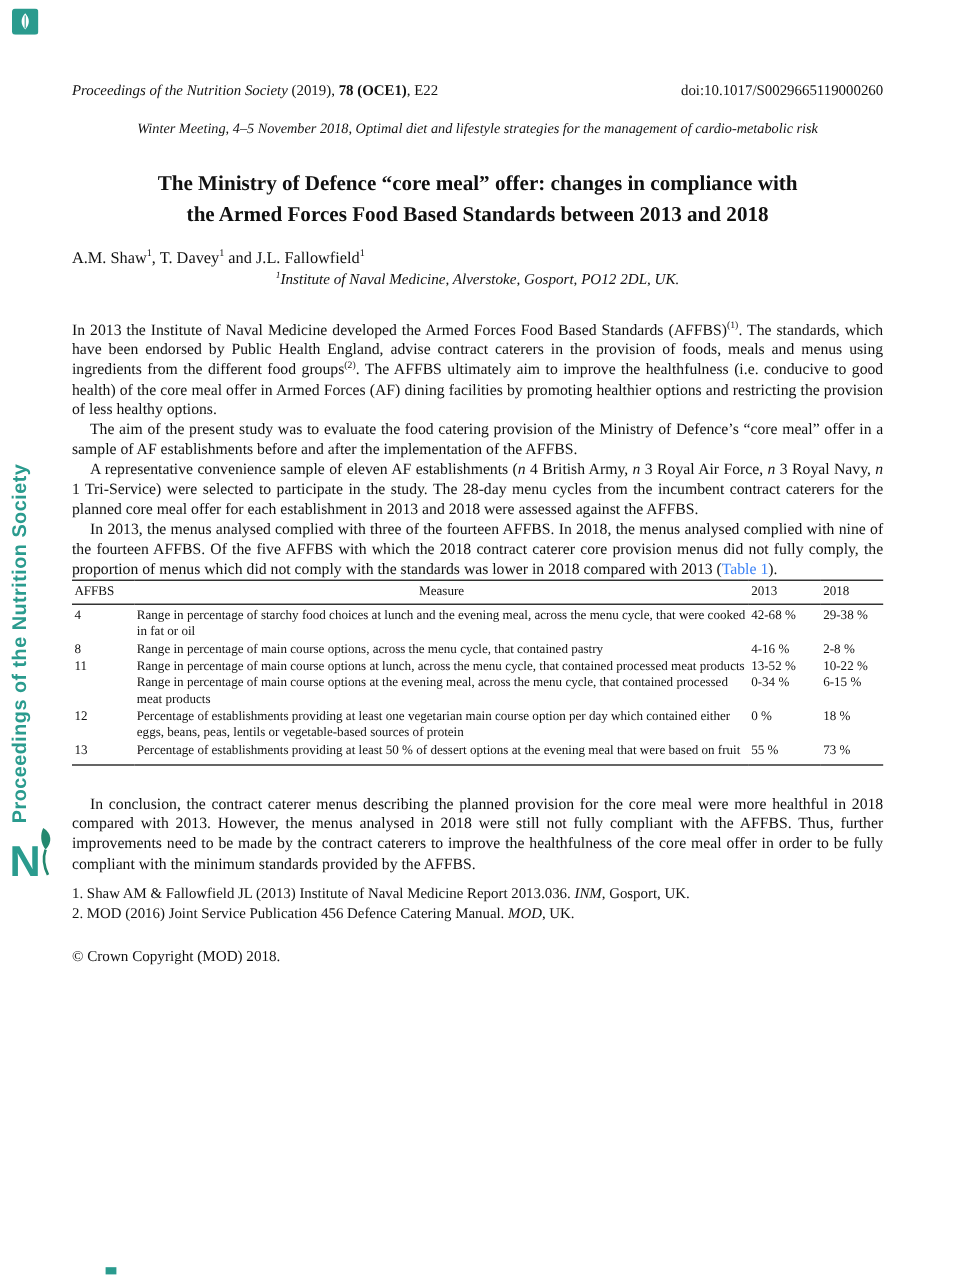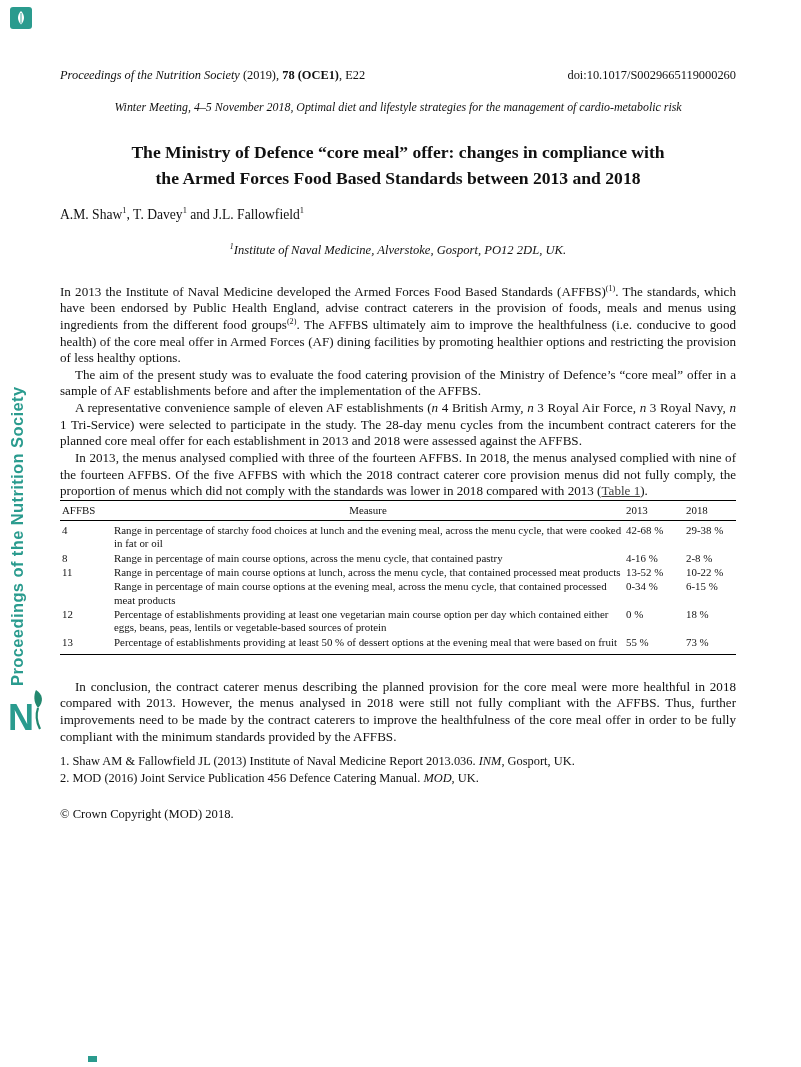--- a/index.html
+++ b/index.html
@@ -30,26 +30,26 @@
 
   .journal-row { margin-top: 52px; display: flex; justify-content: space-between; font-size: 12.4px; }
   .seg-i { font-style: italic; }
   .seg-b { font-weight: bold; }
   sup { font-size: 0.62em; line-height: 0; vertical-align: super; }
 
   .meeting { margin-top: 17px; text-align: center; font-style: italic; font-size: 11.9px; }
 
   .title { margin: 25px 0 0 0; text-align: center; font-weight: bold; font-size: 17.6px; line-height: 1.47; }
   .authors { margin-top: 15px; text-align: left; font-size: 13.6px; }
-  .affiliation { margin-top: 20px; text-align: center; font-style: italic; font-size: 12.6px; }
+  .affiliation { margin-top: 3px; text-align: center; font-style: italic; font-size: 12.6px; }
 
   .body-text { margin-top: 26px; font-size: 13.1px; line-height: 1.27; text-align: justify; }
   .body-text p { margin: 0; }
   .body-text p.indent { text-indent: 15px; }
-  .link { color: #404040; text-decoration: underline; }
+  .link { color: #3b82f6; }
 
   
   .table-wrap { }
   table.affbs {
     width: 100%; border-collapse: collapse;
     border-bottom: 1.3px solid #000;
     font-size: 10.9px; line-height: 1.22;
   }
   table.affbs th {
     font-weight: normal; text-align: left;

